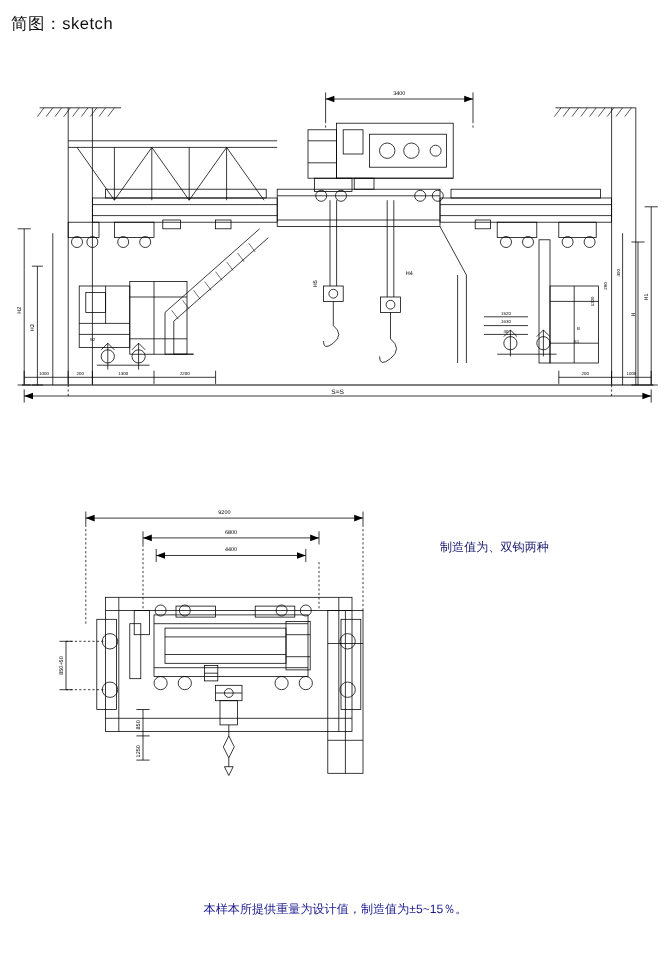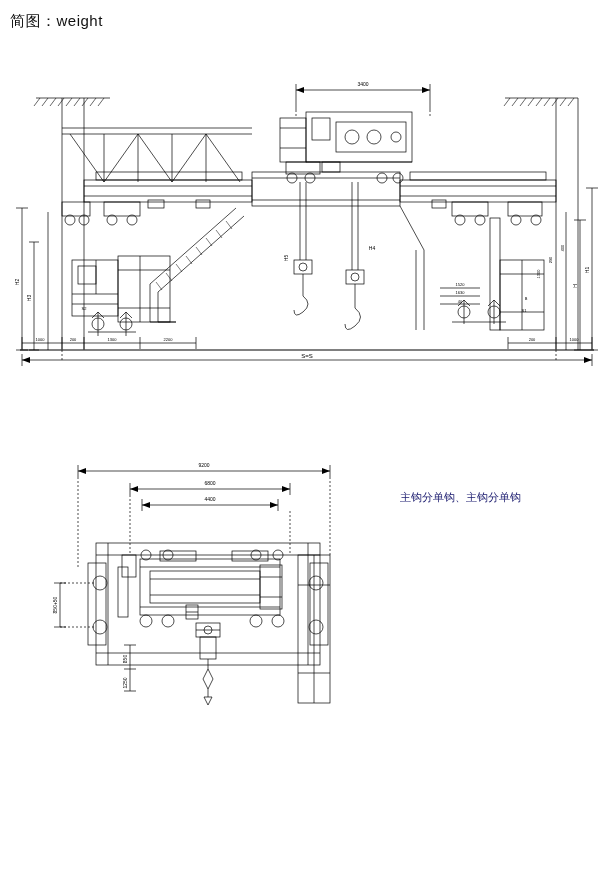--- a/index.html
+++ b/index.html
@@ -65,21 +65,21 @@
     font-family: "Liberation Serif", serif;
   }
   svg text {
     font-family: "Liberation Sans", sans-serif;
     fill: #000;
   }
 </style>
 </head>
 <body>
 
-<div class="page-title">简图：weight</div>
+<div class="page-title">简图：sketch</div>
 
 <div class="drawing" id="elevation-drawing">
 <svg width="610" height="320" viewBox="0 0 610 320">
   <g stroke="#000" fill="none" stroke-width="0.7">
 
     <line x1="36" y1="38" x2="110" y2="38"></line>
     <g stroke-width="0.6">
       <line x1="40" y1="38" x2="34" y2="46"></line>
       <line x1="48" y1="38" x2="42" y2="46"></line>
       <line x1="56" y1="38" x2="50" y2="46"></line>
@@ -317,21 +317,21 @@
 
   <text x="84" y="250" font-size="4" text-anchor="middle">S2</text>
   <text x="524" y="252" font-size="4" text-anchor="middle">S1</text>
   <text x="526" y="240" font-size="4" text-anchor="middle">B</text>
   <text x="460" y="226" font-size="4" text-anchor="middle">1520</text>
   <text x="460" y="234" font-size="4" text-anchor="middle">1630</text>
   <text x="460" y="243" font-size="4" text-anchor="middle">40</text>
 </svg>
 </div>
 
-<div class="note-cn">主钩分单钩、主钩分单钩</div>
+<div class="note-cn">制造值为、双钩两种</div>
 
 <div class="drawing" id="plan-drawing">
 <svg width="610" height="290" viewBox="0 0 610 290">
   <g stroke="#000" fill="none" stroke-width="0.7">
 
     <rect x="96" y="88" width="224" height="122"></rect>
     <line x1="96" y1="100" x2="320" y2="100"></line>
     <line x1="96" y1="198" x2="320" y2="198"></line>
     <line x1="108" y1="88" x2="108" y2="210"></line>
     <line x1="308" y1="88" x2="308" y2="210"></line>
@@ -423,13 +423,14 @@
   <text x="210" y="30" font-size="5" text-anchor="middle">6800</text>
   <text x="210" y="46" font-size="5" text-anchor="middle">4400</text>
 
   <text x="57" y="150" font-size="5" text-anchor="middle" transform="rotate(-90 57 150)">850+50</text>
   <text x="127" y="204" font-size="5" text-anchor="middle" transform="rotate(-90 127 204)">850</text>
   <text x="127" y="228" font-size="5" text-anchor="middle" transform="rotate(-90 127 228)">1250</text>
 </svg>
 </div>
 
 <div class="footer-note">
+  <span class="line-cn">本样本所提供重量为设计值，制造值为±5~15％。</span>
 </div>
 
 </body></html>

